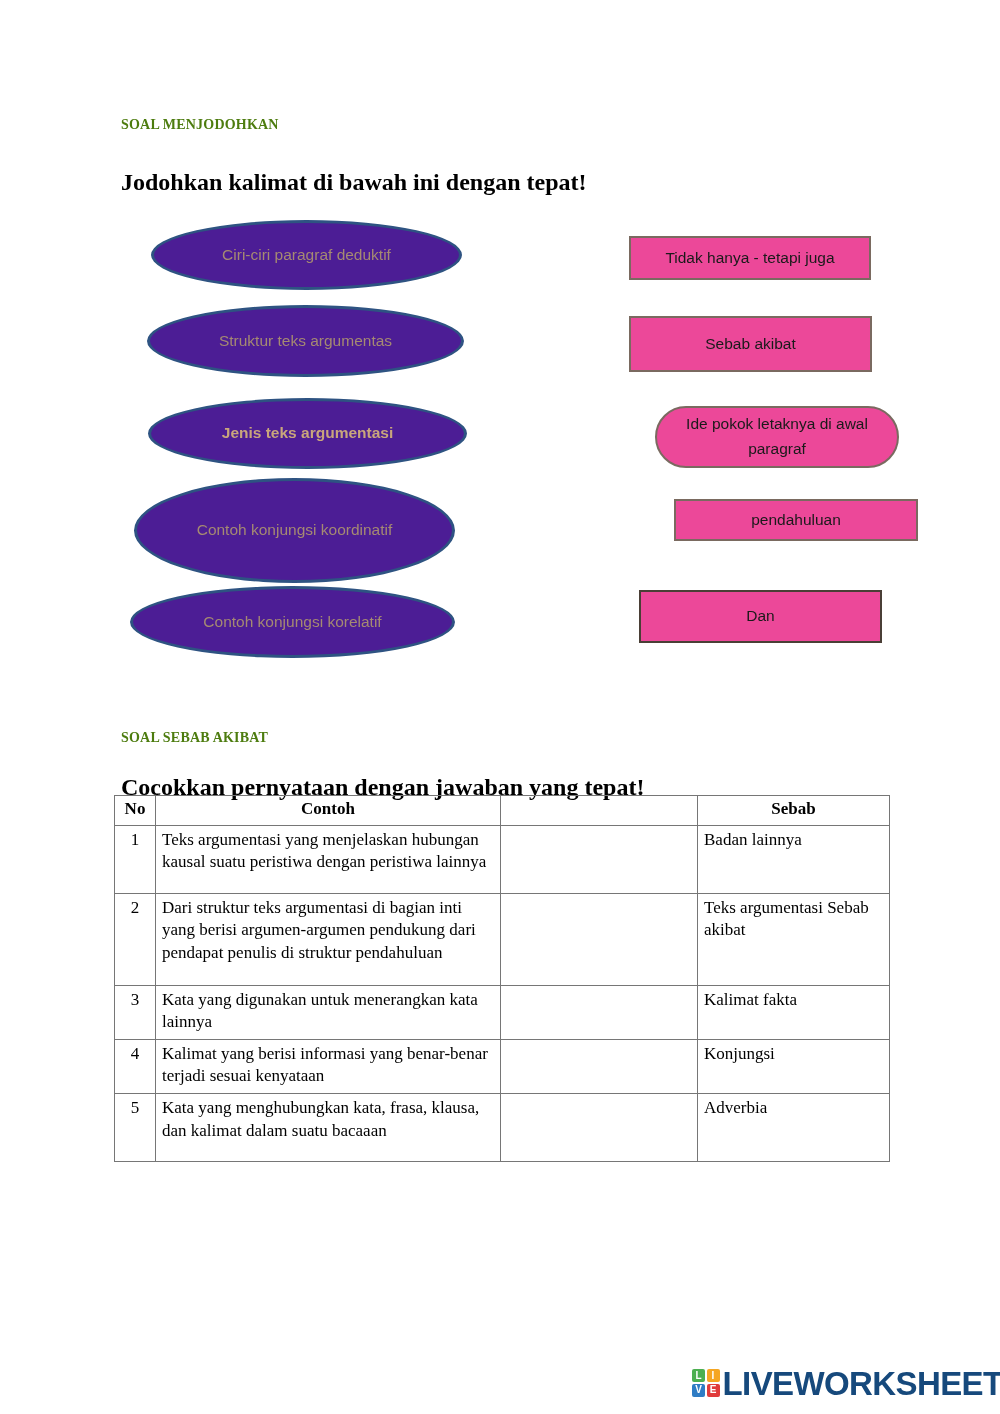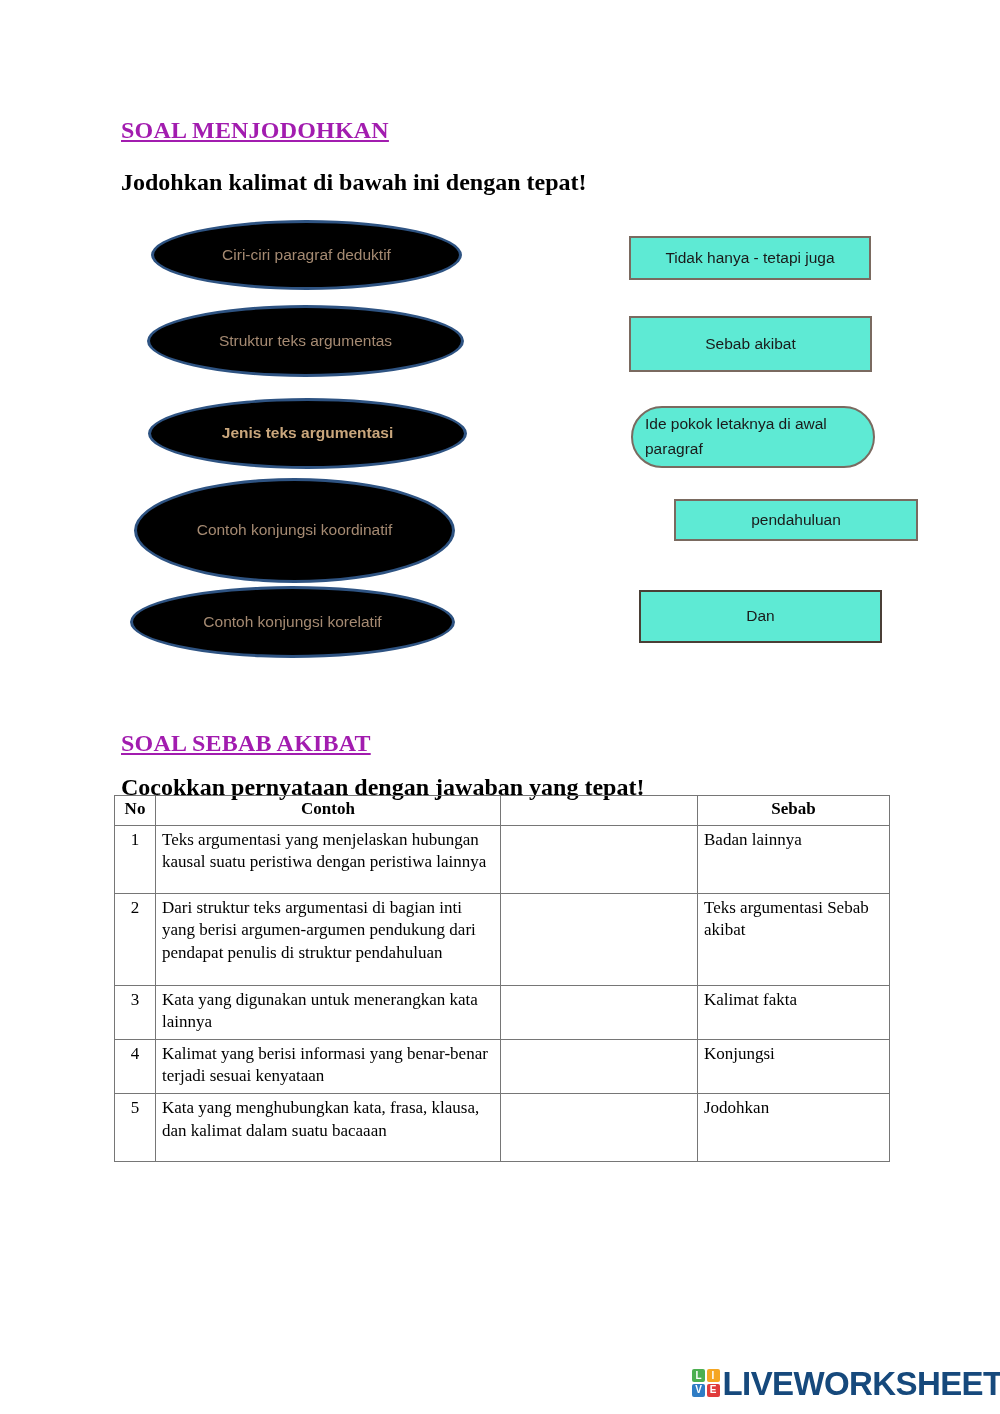--- a/index.html
+++ b/index.html
@@ -13,23 +13,22 @@
     position: relative;
     overflow: hidden;
     font-family: "Liberation Serif", serif;
   }
 
   
   .h-section {
     position: absolute;
     font-family: "Liberation Serif", serif;
     font-weight: bold;
-    font-size: 24px;
-    color: #a21caf;
-    text-decoration: underline;
+    font-size: 14px;
+    color: #4d7c0f;
     letter-spacing: 0.2px;
     white-space: nowrap;
   }
   .h-instruction {
     position: absolute;
     font-family: "Liberation Serif", serif;
     font-weight: bold;
     font-size: 24px;
     color: #000000;
     white-space: nowrap;
@@ -40,45 +39,46 @@
     position: absolute;
     left: 0;
     top: 0;
     width: 1000px;
     height: 700px;
   }
   .ellipse {
     position: absolute;
     box-sizing: border-box;
     border: 3px solid #2E5382;
-    background: #000000;
+    background: #4c1d95;
     border-radius: 50%;
     display: flex;
     align-items: center;
     justify-content: center;
     text-align: center;
     font-family: "Liberation Sans", sans-serif;
     font-size: 15.5px;
     color: #A58A72;
     line-height: 1.55;
     padding: 0 22px;
   }
   .ellipse.accent {
     color: #C9A67C;
     font-weight: bold;
   }
 
   .optbox {
     position: absolute;
     box-sizing: border-box;
     border: 2px solid #7A6A60;
-    background: #5eead4;
+    background: #ec4899;
     display: flex;
     align-items: center;
     justify-content: center;
+    text-align: center;
     font-family: "Liberation Sans", sans-serif;
     font-size: 15.5px;
     color: #1a1a1a;
     line-height: 1.6;
     padding: 0 12px;
   }
   .optbox.dark { border-color: #4a3f36; }
 
   
   #sebab-table {
@@ -180,21 +180,21 @@
   </div>
 
   <div class="optbox" style="left:629px; top:236px; width:242px; height:44px;">
     <span>Tidak hanya - tetapi juga</span>
   </div>
 
   <div class="optbox" style="left:629px; top:316px; width:243px; height:56px;">
     <span>Sebab akibat</span>
   </div>
 
-  <div class="optbox" style="left:631px; top:406px; width:244px; height:62px;border-radius:31px;">
+  <div class="optbox" style="left:655px; top:406px; width:244px; height:62px;border-radius:31px;">
     <span>Ide pokok letaknya di awal paragraf</span>
   </div>
 
   <div class="optbox" style="left:634px; top:499px; width:244px; height:42px;margin-left:40px;">
     <span>pendahuluan</span>
   </div>
 
   <div class="optbox dark" style="left:639px; top:590px; width:243px; height:53px;">
     <span>Dan</span>
   </div>
@@ -242,21 +242,21 @@
     <tr style="height:46px;">
       <td class="num">4</td>
       <td>Kalimat yang berisi informasi yang benar-benar terjadi sesuai kenyataan</td>
       <td></td>
       <td>Konjungsi</td>
     </tr>
     <tr style="height:68px;">
       <td class="num">5</td>
       <td>Kata yang menghubungkan kata, frasa, klausa, dan kalimat dalam suatu bacaaan</td>
       <td></td>
-      <td>Jodohkan</td>
+      <td>Adverbia</td>
     </tr>
   </tbody>
 </table>
 
 <div id="lw-logo">
   <div id="lw-tiles">
       <div class="lw-tile" style="background: rgb(76, 175, 80);">L</div>
       <div class="lw-tile" style="background: rgb(245, 166, 35);">I</div>
       <div class="lw-tile" style="background: rgb(47, 124, 196);">V</div>
       <div class="lw-tile" style="background: rgb(224, 59, 59);">E</div>

